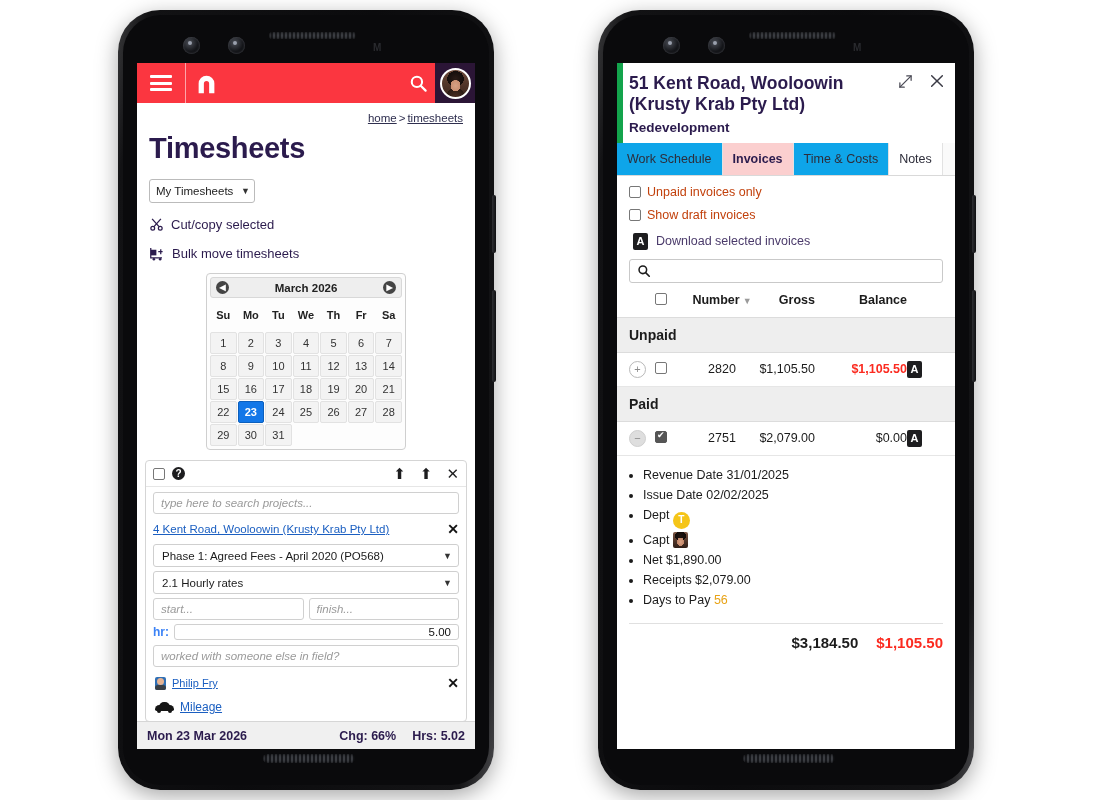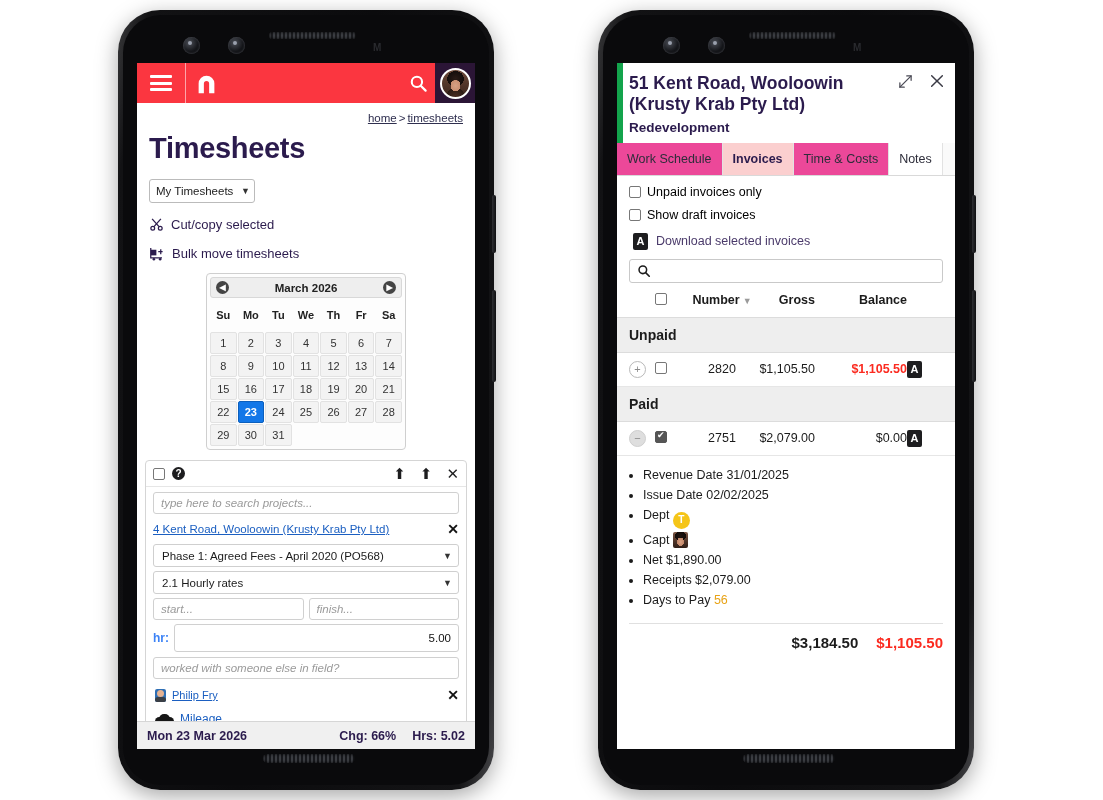--- a/index.html
+++ b/index.html
@@ -127,21 +127,21 @@
   .ti .ph { color:#9a9a9a; font-style: italic; }
   .proj-row { display:flex; align-items:center; padding: 2px 7px 3px 7px; }
   .proj-link { font-size: 11.5px; color:#1b5fc1; text-decoration: underline; flex:1; }
   .proj-x { font-size: 14px; color:#111; font-weight: 700; }
   .sel-row { margin: 4px 7px; height:23px; border:1px solid #cfcfcf; border-radius:3px; background:#fff;
              display:flex; align-items:center; justify-content:space-between; padding: 0 6px 0 8px; font-size:11.5px; color:#1b1b1b;}
   .two-col { display:flex; gap:5px; margin: 4px 7px; justify-content: flex-end; }
   .two-col .ti { flex:1; margin: 0; }
   .hr-row { display:flex; align-items:center; margin: 4px 7px; gap:5px; }
   .hr-lbl { font-size: 12px; font-weight: 700; color:#3b82f6; }
-  .hr-field { flex:1; height:28px; border:1px solid #d0d0d0; border-radius:3px; background:#fff;
+  .hr-field { flex:1; height:16px; border:1px solid #d0d0d0; border-radius:3px; background:#fff;
               display:flex; align-items:center; justify-content:flex-end; padding:0 7px; font-size:11.5px; color:#111; }
   .person-row { display:flex; align-items:center; padding: 3px 7px 4px 9px; gap: 6px; }
   .mini-av { width:11px; height:13px; border-radius:2px;
              background: linear-gradient(#2f6fb5 60%, #2f6fb5 60%);
              position:relative; overflow:hidden; }
   .mini-av:before{ content:""; position:absolute; left:2px; top:1px; width:7px; height:7px; border-radius:50%; background:#e5b393; }
   .mini-av:after{ content:""; position:absolute; left:0; bottom:0; width:11px; height:5px; background:#3a3f46; border-radius:3px 3px 0 0;}
   .person-link { font-size:11px; color:#1b5fc1; text-decoration: underline; flex:1; }
   .mil-row { display:flex; align-items:center; padding: 5px 7px 7px 9px; gap:6px; }
   .car { width:19px; height:11px; position:relative; }
@@ -159,24 +159,24 @@
 
   
   .inv-screen { background:#1b1b1b; }
   .inv-panel { position:absolute; left:0; right:0; top:0; bottom:0; background:#fff; }
   .inv-head { position:relative; padding: 10px 20px 8px 12px; }
   .green-bar { position:absolute; left:0; top:0; width:6px; bottom:0; background:#13a44c; }
   .inv-title { font-size: 17.5px; font-weight: 800; color:#2b1b4d; line-height: 1.22; padding-right: 70px; }
   .inv-sub { font-size: 13.5px; font-weight: 800; color:#2b1b4d; margin-top: 4px; }
   .head-ics { position:absolute; right: 10px; top: 10px; display:flex; gap: 16px; align-items:center; }
   .tabs { display:flex; border-bottom: 1px solid #d9d9d9; background:#fafafa; }
-  .tab { padding: 9px 10px; font-size: 12.5px; color:#2d2d3a; background:#ec4899; border-right:1px solid #e2e2e2; white-space:nowrap; }
+  .tab { padding: 9px 10px; font-size: 12.5px; color:#2d2d3a; background:#0ea5e9; border-right:1px solid #e2e2e2; white-space:nowrap; }
   .tab.active { background: #fbcfcf; color:#2b1b4d; font-weight: 700; }
   .tab.plain { background:#fff; }
-  .chk-line { display:flex; align-items:center; gap: 6px; padding: 9px 12px 0 12px; font-size: 12.5px; color:#000000; }
+  .chk-line { display:flex; align-items:center; gap: 6px; padding: 9px 12px 0 12px; font-size: 12.5px; color:#c2410c; }
   .dl-line { display:flex; align-items:center; gap: 8px; padding: 11px 12px 0 16px; font-size: 12.5px; color:#4a3a6a; }
   .pdf-ic { width: 15px; height: 17px; background:#1d1d1f; border-radius:2px; position:relative; display:flex; align-items:center; justify-content:center; }
   .pdf-ic span { color:#fff; font-size: 11px; line-height:1; font-weight:700; }
   .search-row { margin: 9px 12px 0 12px; height: 24px; border:1px solid #c9c9c9; border-radius: 3px; background:#fff; display:flex; align-items:center; padding: 0 7px; }
   .inv-th { display:flex; align-items:flex-start; padding: 10px 12px 9px 12px; border-bottom:1px solid #dcdcdc; font-size: 12.5px; font-weight: 700; color:#1b1b1b; }
   .col-exp { width: 26px; }
   .col-cb  { width: 30px; }
   .col-num { width: 74px; text-align:center; }
   .col-gross { flex:1; text-align:right; padding-right: 6px;}
   .col-bal { width: 86px; text-align:right; }

